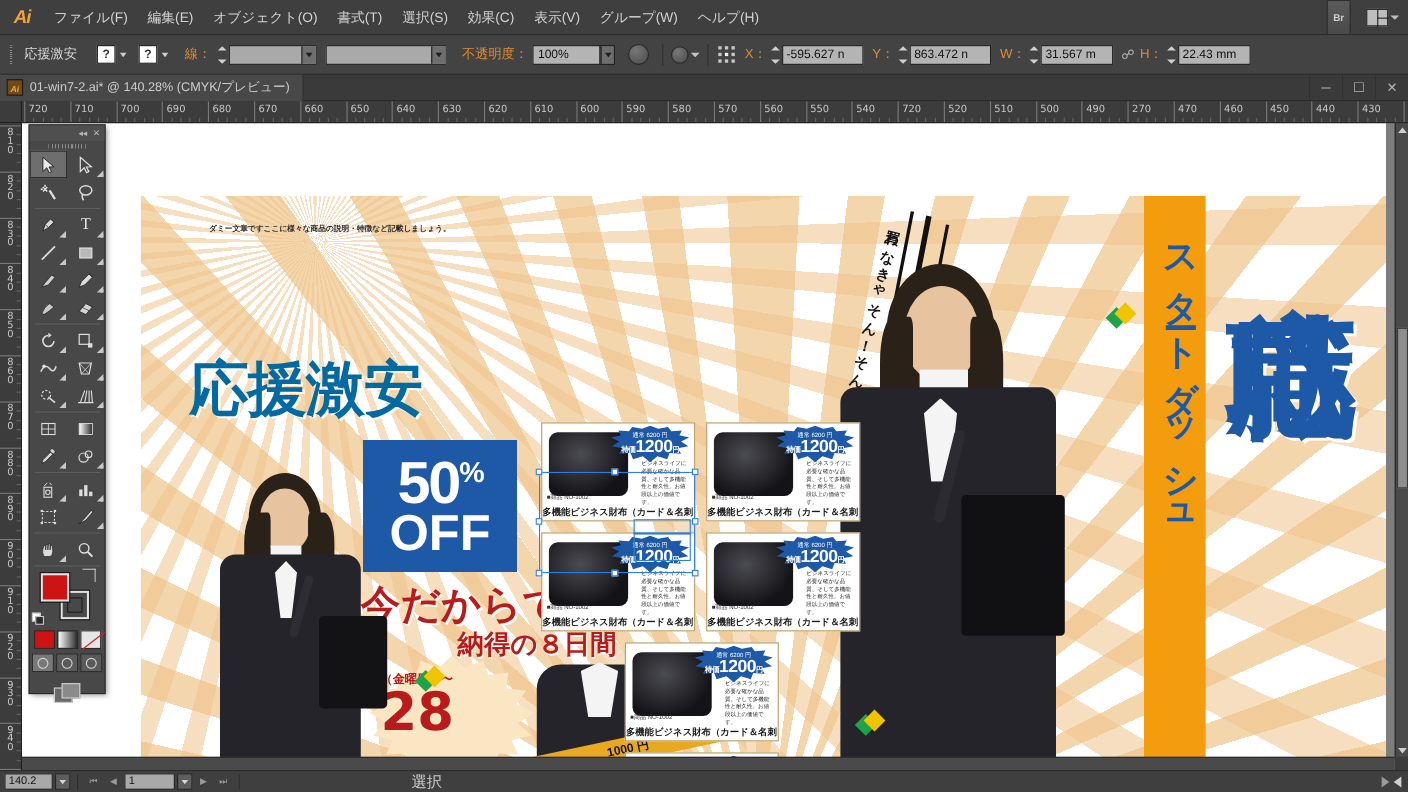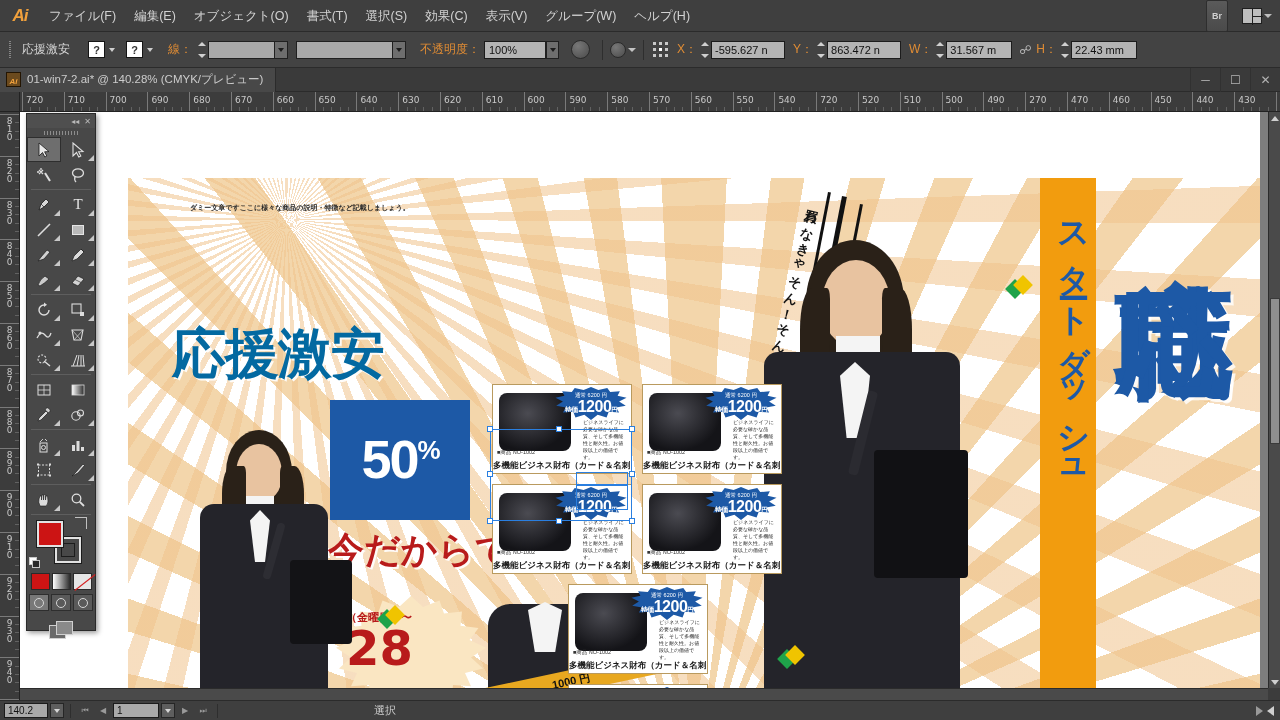--- a/index.html
+++ b/index.html
@@ -479,21 +479,21 @@
   .sb-dropbtn i { width:0;height:0;border-left:3px solid transparent;border-right:3px solid transparent;border-top:4px solid #d6d6d6; }
   .navbtn {
     width: 16px; height: 15px; display: flex; align-items: center; justify-content: center;
     color: #9a9a9a; font-size: 8px;
   }
   .pagefield {
     width: 46px; height: 15px; background: #a9a9a9; border: 1px solid #1c1c1c;
     color: #111; font-size: 10px; line-height: 14px; padding-left: 3px;
   }
   .status-text {
-    color: #cfcfcf; font-size: 11px; margin-left: 150px;
+    color: #cfcfcf; font-size: 14px; margin-left: 150px;
   }
   .status-arrows { margin-left: auto; display:flex; gap:4px; padding-right:6px; }
   .status-arrows i {
     width:0;height:0;border-top:5px solid transparent;border-bottom:5px solid transparent;
   }
   .status-arrows i.r { border-left: 7px solid #9a9a9a; }
   .status-arrows i.l { border-right: 7px solid #cfcfcf; }
   .vsep { width:1px;height:14px;background:#2e2e2e;margin:0 4px; }
 </style>
 </head>
@@ -933,23 +933,25 @@
         <div class="rays"></div>
         <div class="rays2"></div>
 
         <div class="headline-sub">ダミー文章ですここに様々な商品の説明・特徴など記載しましょう。</div>
         <div class="headline-second">応援激安</div>
 
         <div class="badge50">
           <div class="n1">
             <span>50</span><sup>%</sup>
           </div>
+          <div class="n2">OFF</div>
         </div>
 
         <div class="cta-red">今だからできる！</div>
+        <div class="cta-red2">納得の８日間</div>
 
         <div class="burst"></div>
         <div class="dateblk">
           <div class="d2">（金曜日）〜</div>
           <div class="d3">28</div>
         </div>
 
         <div class="diag-line" style="left:700px;top:14px;width:3px;height:120px;transform:rotate(11deg)"></div>
         <div class="diag-line" style="left:714px;top:18px;width:5px;height:150px;transform:rotate(11deg)"></div>
         <div class="diag-line" style="left:732px;top:26px;width:3px;height:110px;transform:rotate(11deg)"></div>

